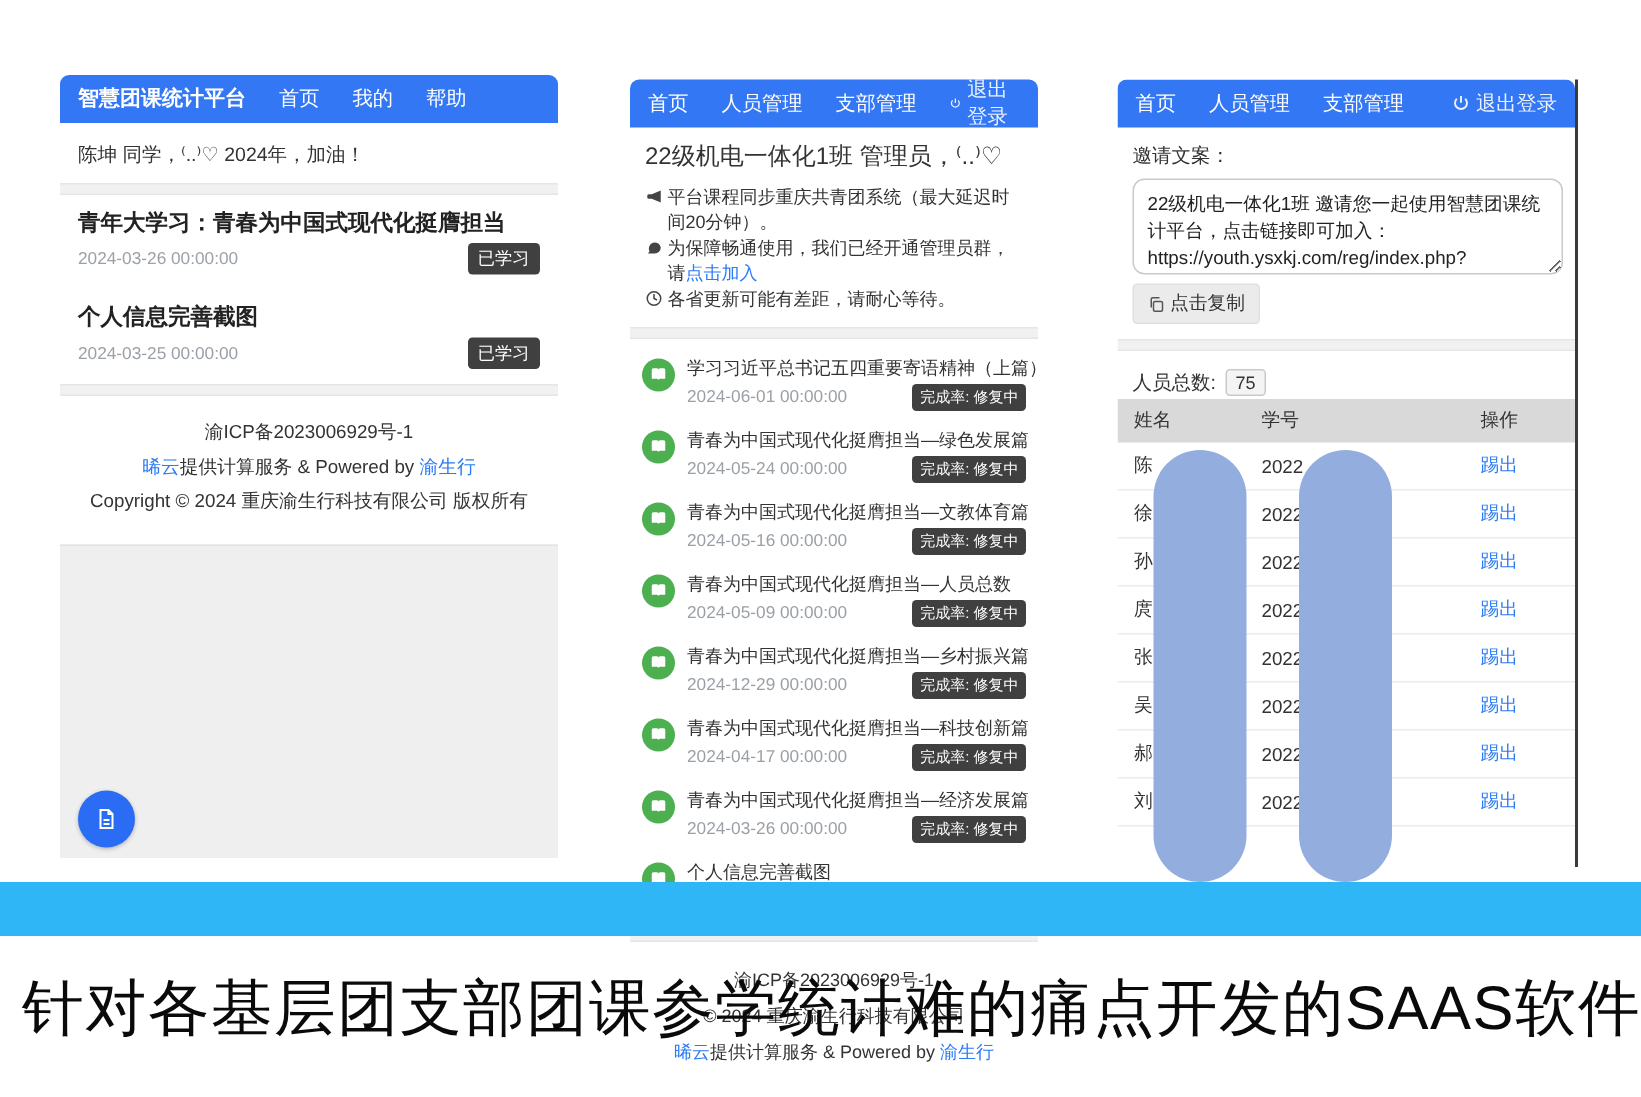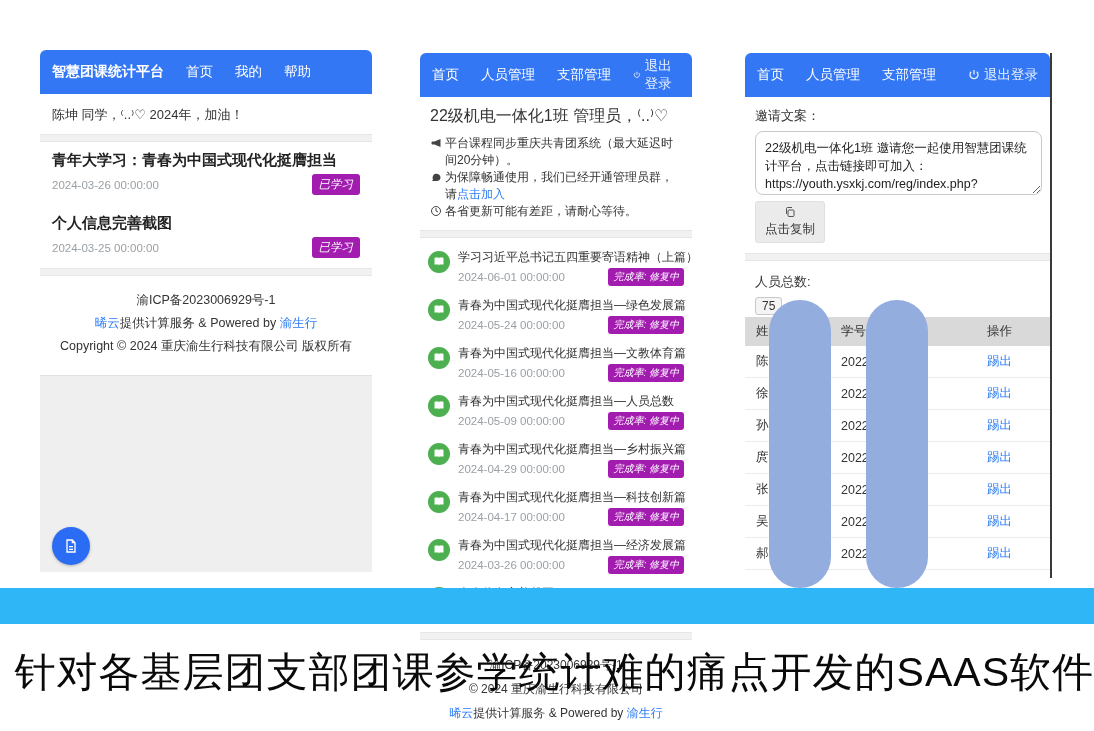--- a/index.html
+++ b/index.html
@@ -2,27 +2,27 @@
 <html><head>
 <meta charset="utf-8">
 <style>
   * { margin:0; padding:0; box-sizing:border-box; }
   html,body { background:#ffffff; }
   body { font-family:"Liberation Sans","DejaVu Sans",sans-serif; }
   .stage { position:relative; width:1094px; height:731px; background:#fff; overflow:hidden; }
 
   
   .panel { position:absolute; background:#fff; font-size:13px; color:#333; }
-  .navbar { background:#3377f5; color:#fff; height:44px; display:flex; align-items:center;
+  .navbar { background:#3377f5; color:#fff; height:32px; display:flex; align-items:center;
             gap:22px; padding:0 12px; border-radius:6px 6px 0 0; font-size:13.5px; }
   .navbar .brand { font-weight:bold; font-size:14px; }
   .nav-item { cursor:pointer; white-space:nowrap; }
   .nav-right { margin-left:auto; display:flex; align-items:center; gap:4px; color:#eaf1ff; }
   .hr-thick { height:8px; background:#f1f1f1; border-top:1px solid #e6e6e6; border-bottom:1px solid #e6e6e6; }
-  .badge-green { background:#a21caf; color:#fff; font-size:11.5px; padding:3px 7px; border-radius:3px; white-space:nowrap;font-style:italic; }
+  .badge-green { background:#404040; color:#fff; font-size:11.5px; padding:3px 7px; border-radius:3px; white-space:nowrap; }
   .link { color:#2a7bf6; cursor:pointer; text-decoration:none; }
   .date { color:#9aa0a6; font-size:11.5px; }
 
   
   .panel-left { left:40px; top:50px; width:332px; height:522px; display:flex; flex-direction:column; }
   .pl-greet { padding:12px 12px 10px; font-size:13px; color:#333; }
   .pl-course { padding:9px 12px 4px; }
   .pl-course .title { font-weight:bold; font-size:15px; color:#222; }
   .pl-course .row2 { display:flex; justify-content:space-between; align-items:center; margin-top:4px; padding-bottom:6px; }
   .pl-footer { text-align:center; font-size:12.5px; color:#333; padding:10px 0 6px; }
@@ -53,22 +53,22 @@
   
   .panel-right { left:745px; top:53px; width:307px; height:525px; border-right:2px solid #3a3a3a; overflow:hidden; }
   .panel-right .navbar { border-radius:6px 6px 0 0; }
   .pr-label { padding:10px 10px 6px; font-size:13px; }
   .pr-textarea { display:block; width:287px; margin:0 10px; height:64px; resize:both;
                  border:1px solid #c9c9c9; border-radius:8px; padding:7px 9px; font-size:12.5px;
                  line-height:18px; color:#222; font-family:"Liberation Sans","DejaVu Sans",sans-serif;
                  overflow:hidden; background:#fff; }
   .pr-copy { margin:6px 10px 10px; display:inline-flex; align-items:center; gap:3px;
              background:#ebebeb; border:1px solid #e0e0e0; border-radius:3px; font-size:12.5px;
-             color:#333; padding:4px 9px; cursor:pointer;flex-direction:column; }
-  .pr-total { padding:12px 10px 2px; font-size:13px; display:flex; align-items:flex-start; gap:6px;flex-direction:column; }
+             color:#333; padding:4px 9px; cursor:pointer; }
+  .pr-total { padding:12px 10px 2px; font-size:13px; display:flex; align-items:flex-end; gap:6px; }
   .pr-total-badge { background:#f4f4f4; border:1px solid #c9c9c9; border-radius:3px;
                     font-size:12px; padding:1px 6px; color:#333; }
   .pr-listlabel { padding:7px 10px 8px; font-size:13px; }
   .pr-table { width:100%; }
   .pr-thead, .pr-tr { display:grid; grid-template-columns:85px 146px 1fr; align-items:center; padding-left:11px; }
   .pr-thead { background:#d9d9d9; height:29px; font-size:12.5px; color:#333; }
   .pr-tr { height:32px; border-bottom:1px solid #ececec; font-size:12.5px; color:#333; }
   .kick { color:#2a7bf6; cursor:pointer; }
 
   
@@ -224,21 +224,21 @@
       </div>
       <div class="pm-item">
         <span class="pm-icon">
             <svg width="12" height="12" viewBox="0 0 24 24" fill="#fff">
               <path d="M3 5a2 2 0 0 1 2-2h5a2 2 0 0 1 2 2v14a2 2 0 0 0-2-2H3V5zm18 0a2 2 0 0 0-2-2h-5a2 2 0 0 0-2 2v14a2 2 0 0 1 2-2h7V5z"></path>
             </svg>
           </span>
         <div class="pm-body">
             <div class="pm-title">青春为中国式现代化挺膺担当—乡村振兴篇</div>
           <div class="pm-row2">
-              <span class="date">2024-04-29 00:00:00</span>
+              <span class="date">2024-12-29 00:00:00</span>
               <span class="badge-green">完成率: 修复中</span>
             </div>
           </div>
       </div>
       <div class="pm-item">
         <span class="pm-icon">
             <svg width="12" height="12" viewBox="0 0 24 24" fill="#fff">
               <path d="M3 5a2 2 0 0 1 2-2h5a2 2 0 0 1 2 2v14a2 2 0 0 0-2-2H3V5zm18 0a2 2 0 0 0-2-2h-5a2 2 0 0 0-2 2v14a2 2 0 0 1 2-2h7V5z"></path>
             </svg>
           </span>

